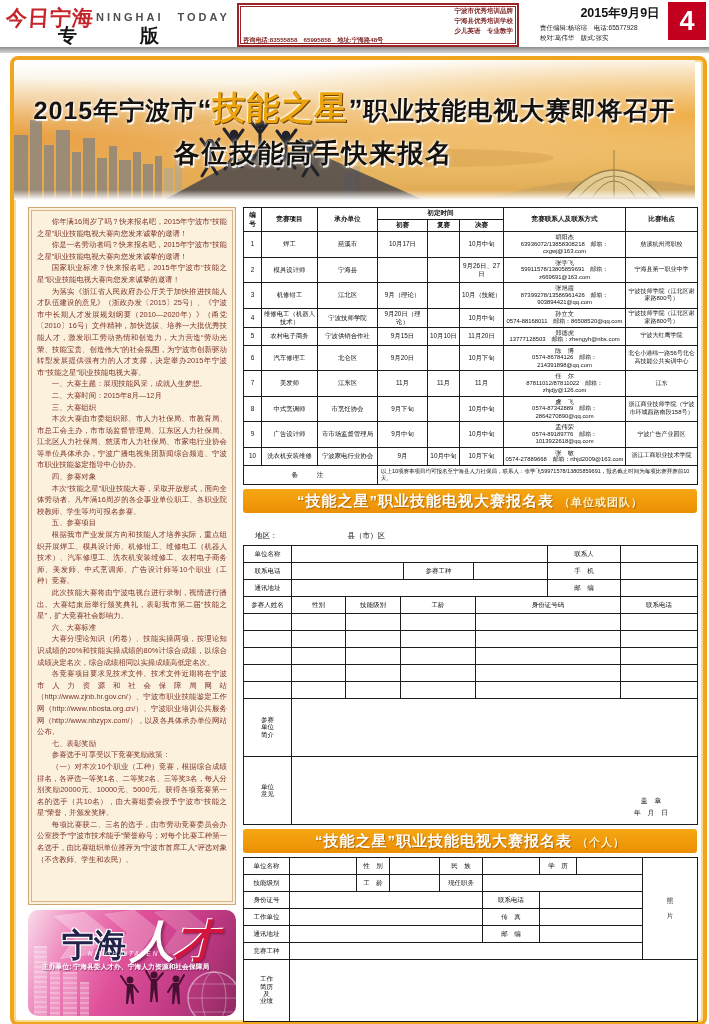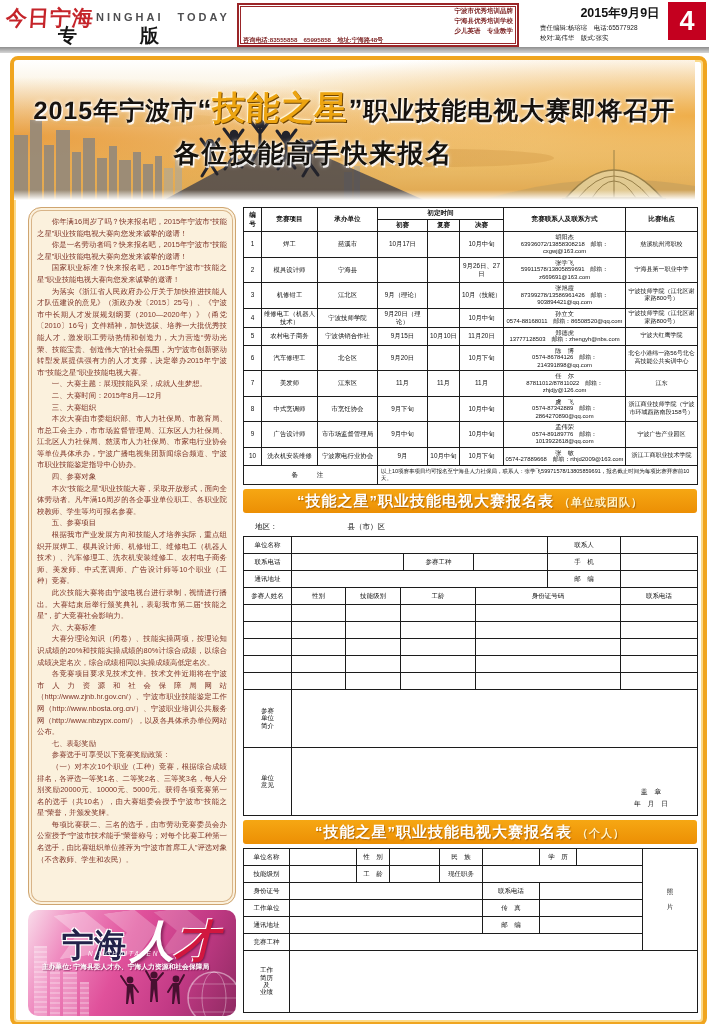--- a/index.html
+++ b/index.html
@@ -31,21 +31,21 @@
   .banner .blobL{position:absolute;inset:0;background:radial-gradient(ellipse at 0% 55%,rgba(230,140,35,.75),rgba(230,140,35,0) 55%);}
   .banner .blobR{position:absolute;inset:0;background:radial-gradient(ellipse at 100% 40%,rgba(238,165,55,.85),rgba(238,165,55,0) 55%);}
   .banner svg{position:absolute;left:0;bottom:0;}
   .btitle{position:absolute;left:0;top:26px;width:100%;text-align:center;font-weight:bold;font-size:25px;color:#171310;letter-spacing:1px;white-space:nowrap;text-shadow:0 0 2px rgba(255,255,255,.95),0 0 5px rgba(255,255,255,.8),1.5px 1.5px 0 rgba(255,255,255,.85);transform:skewX(-2deg);}
   .btitle .q{font-size:28px;}
   .btitle .hl{font-size:33px;color:#eca411;text-shadow:1px 1px 0 #6e4300,-1px -1px 0 #fff3d0,0 0 4px rgba(255,255,255,.7);}
   .bsub{position:absolute;left:0;top:76px;width:88%;text-align:center;font-weight:bold;font-size:26px;color:#15120e;letter-spacing:2px;text-shadow:0 0 2px rgba(255,255,255,.95),0 0 5px rgba(255,255,255,.8),1.5px 1.5px 0 rgba(255,255,255,.85);transform:skewX(-2deg);}
   .banner .fade{position:absolute;left:0;bottom:0;width:100%;height:10px;background:linear-gradient(180deg,rgba(255,255,255,0),#fff);}
 
   
-  .article{position:absolute;left:14px;top:147px;width:208px;height:698px;background:#fbf1dd;border:1px solid #cfa570;border-radius:13px;box-shadow:inset 0 0 0 2px #fbf1dd,inset 0 0 0 3px #d8b488;padding:8px 8px;box-sizing:border-box;overflow:hidden;}
+  .article{position:absolute;left:14px;top:147px;width:208px;height:698px;background:#fbf1dd;border:1px solid #cfa570;border-radius:0;box-shadow:inset 0 0 0 2px #fbf1dd,inset 0 0 0 3px #d8b488;padding:8px 8px;box-sizing:border-box;overflow:hidden;}
   .article p{margin:0;text-indent:2em;font-size:7.4px;line-height:11.6px;color:#7d3226;text-align:justify;}
 
   
   .talent{position:absolute;left:14px;top:850px;width:208px;height:106px;background:linear-gradient(115deg,#f9dcea 0%,#ef8cc0 20%,#e0519b 45%,#c23a85 72%,#8f2a62 100%);overflow:hidden;border-radius:10px;}
   .talent .arrow{position:absolute;width:52px;height:44px;background:rgba(255,255,255,.30);clip-path:polygon(0 0,60% 0,100% 50%,60% 100%,0 100%,40% 50%);}
   .talent .bldg{position:absolute;bottom:0;background:rgba(255,255,255,.22);background-image:repeating-linear-gradient(180deg,rgba(255,255,255,.25) 0 2px,transparent 2px 5px);}
   .ttitle{position:absolute;left:34px;top:2px;white-space:nowrap;}
   .ttitle .t1b{font-size:32px;font-weight:bold;color:#23224a;text-shadow:-1px -1px 0 #fff,1px -1px 0 #fff,-1px 1px 0 #fff,1px 1px 0 #fff;}
   .ttitle .t2{font-size:44px;font-weight:bold;font-style:italic;color:#fff;text-shadow:2px 2px 3px rgba(60,0,40,.5);}
   .ttitle .t3{font-size:44px;font-weight:bold;font-style:italic;color:#d1173f;text-shadow:-1px -1px 0 #fff,1px 1px 2px rgba(60,0,40,.5);}
@@ -60,21 +60,21 @@
   table{border-collapse:collapse;table-layout:fixed;width:454px;background:#fff;margin-bottom:4px;}
   td,th{border:1px solid #1c1c1c;font-weight:normal;color:#111;text-align:center;vertical-align:middle;padding:1px 1px;overflow:hidden;}
   .ctab th{font-size:6.6px;font-weight:bold;}
   .ctab td{font-size:6.4px;line-height:1.25;}
   .ctab .contact{font-size:5.9px;}
   .ctab .contact .nm{font-size:6.2px;}
   .ctab .loc{font-size:6.0px;}
   .ctab .noterow td{font-size:5.5px;text-align:left;padding:2px 3px;}
   .ctab .noterow .nl{text-align:center;font-size:6.6px;letter-spacing:6px;}
   .prelines{white-space:pre-line;}
-  .regline{font-size:7.5px;color:#111;margin:9px 0 3px 12px;height:11px;}
+  .regline{font-size:7.5px;color:#111;margin:18px 0 3px 12px;height:11px;}
   .regline .gap{display:inline-block;width:70px;}
   .ftab td{font-size:6.5px;height:14px;line-height:1.15;}
   .ftab .lbl{font-weight:normal;}
   .ftab .tall{vertical-align:top;text-align:left;}
   .ftab .tlbl{vertical-align:middle;text-align:center;}
   .stamp{position:relative;height:100%;}
   .stamp .s{position:absolute;right:28px;bottom:4px;font-size:6.8px;text-align:center;white-space:pre-line;line-height:1.7;}
   .mb0{margin-bottom:0;}
 </style>
 </head>

